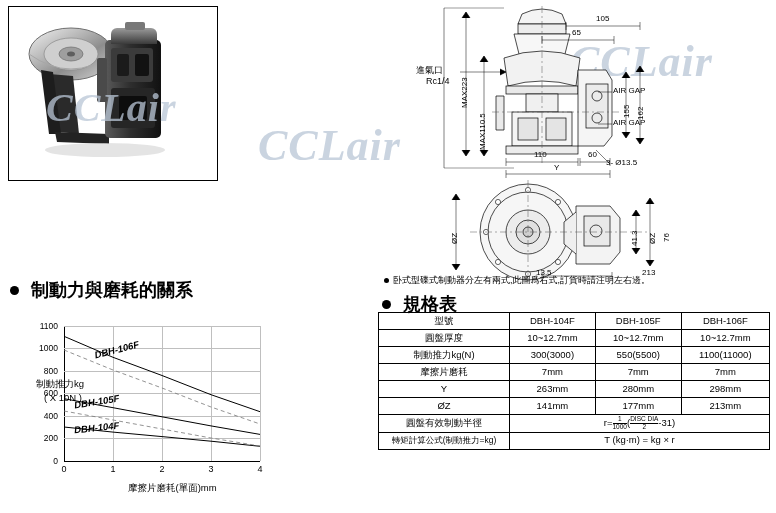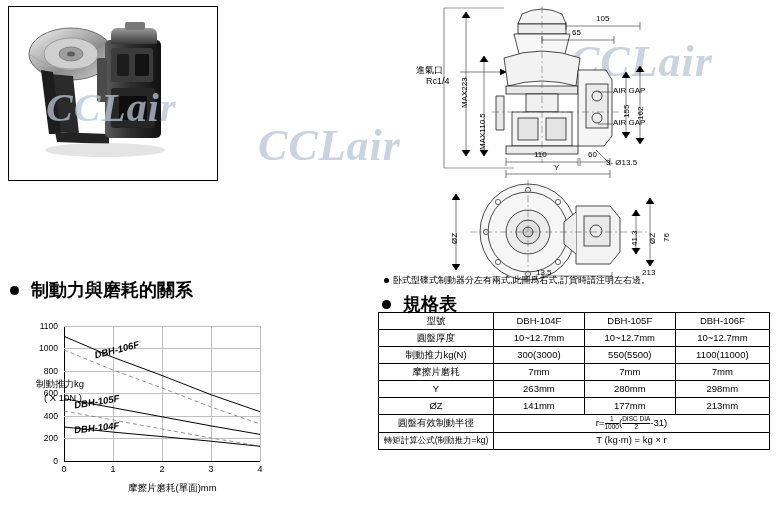--- a/index.html
+++ b/index.html
@@ -38,21 +38,21 @@
   #chart-panel{left:8px;top:300px;width:340px;height:205px;}
   .axis{position:absolute;background:#000;}
   .ytick-label{position:absolute;font-size:8.5px;text-align:right;width:28px;}
   .xtick-label{position:absolute;font-size:9px;text-align:center;width:14px;}
   .gridline{position:absolute;background:#bfbfbf;height:1px;}
   .series-label{position:absolute;font-size:9.5px;font-weight:bold;font-style:italic;}
   .axis-title{position:absolute;font-size:9.5px;margin-left:28px;}
   
   #spec-panel{left:378px;top:288px;width:392px;}
   table.spec{border-collapse:collapse;width:392px;font-size:9.5px;}
-  table.spec td{border:1px solid #000;padding:1px 1px;height:14px;text-align:center;line-height:1.15;margin-left:45px;}
+  table.spec td{border:1px solid #000;padding:1px 9px;height:14px;text-align:center;line-height:1.15;margin-left:45px;}
   table.spec td.rowhead{text-align:center;width:112px;}
   .frac{display:inline-block;text-align:center;vertical-align:middle;font-size:6.5px;line-height:1.05;}
   .frac .num{display:block;border-bottom:1px solid #000;}
   
   #drawing-panel{left:400px;top:0;width:376px;height:290px;}
   .dim-txt{position:absolute;font-size:8px;white-space:nowrap;}
   .dim-txt.vert{transform:rotate(-90deg);transform-origin:left top;}
   .note{position:absolute;font-size:9px;white-space:nowrap;}
   svg{display:block;}
 </style>

